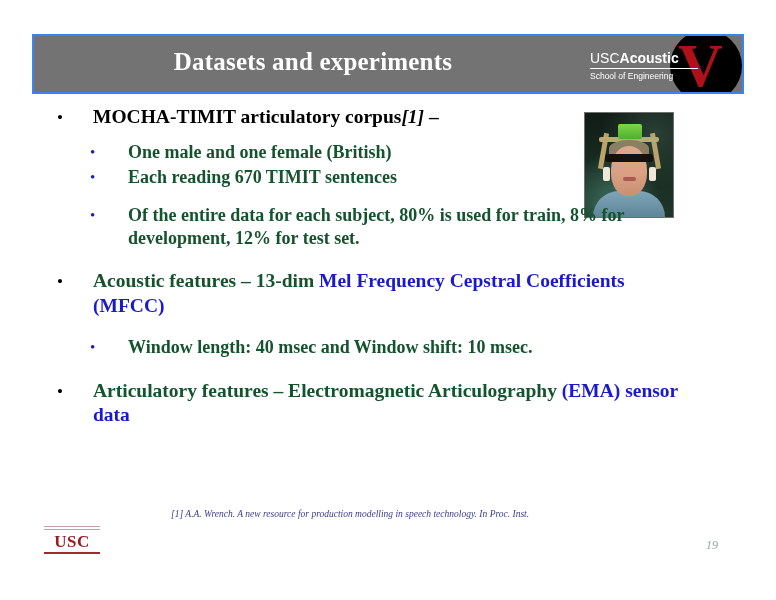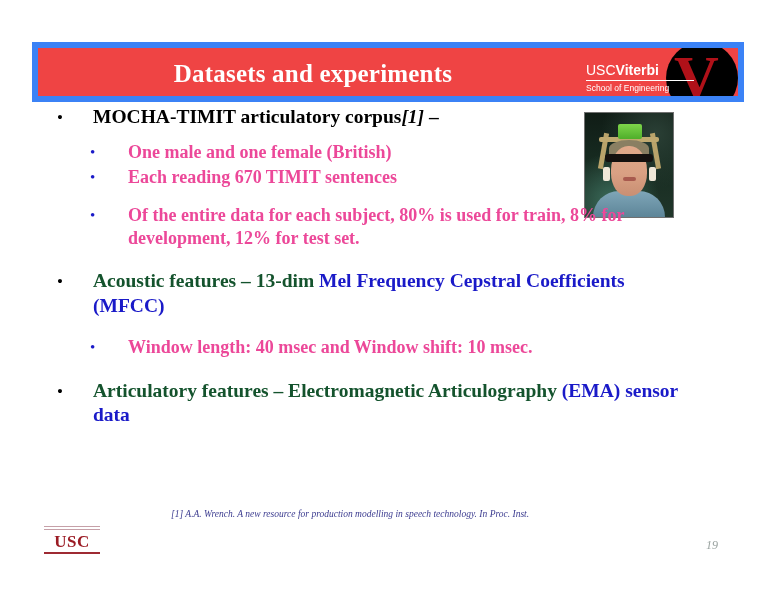--- a/index.html
+++ b/index.html
@@ -12,25 +12,25 @@
     background: #ffffff;
     font-family: "Liberation Serif", serif;
     overflow: hidden;
     position: relative;
   }
 
   
   .header-band {
     position: absolute;
     left: 32px;
-    top: 42px;
+    top: 34px;
     width: 712px;
     height: 60px;
-    background: #ef4444;
-    border: 6px solid #3b82f6;
+    background: #737373;
+    border: 2px solid #3b82f6;
     box-sizing: border-box;
     overflow: hidden;
   }
   .slide-title {
     position: absolute;
     left: 0;
     right: 0;
     top: 12px;
     text-align: center;
     color: #ffffff;
@@ -143,21 +143,21 @@
   }
   .lvl2 .bullet-mark {
     width: 38px;
     color: #1A1AC8;
     font-size: 15px;
     padding-top: 2px;
   }
   .lvl2 .bullet-text {
     font-size: 18px;
     font-weight: bold;
-    color: #ec4899;
+    color: #14532d;
     max-width: 590px;
   }
 
   .blue { color: #1A1AC8; }
   .black { color: #14532d; }
   .cite { font-style: italic; }
 
   .gap-sm { height: 8px; }
   .gap-md { height: 14px; }
   .gap-lg { height: 18px; }
@@ -316,21 +316,21 @@
 
 <div class="header-band">
   <div class="slide-title">Datasets and experiments</div>
 
   <div class="viterbi-logo">
     <div class="viterbi-mark">
       <div class="viterbi-v">V</div>
     </div>
     <div class="viterbi-text">
       <div class="viterbi-line1">
-        <span class="thin">USC</span><b>Viterbi</b>
+        <span class="thin">USC</span><b>Acoustic</b>
       </div>
       <div class="viterbi-rule"></div>
       <div class="viterbi-line2">School of Engineering</div>
     </div>
   </div>
 </div>
 
 <div class="photo">
   <div class="ph-bg"></div>
   <div class="ph-body"></div>

